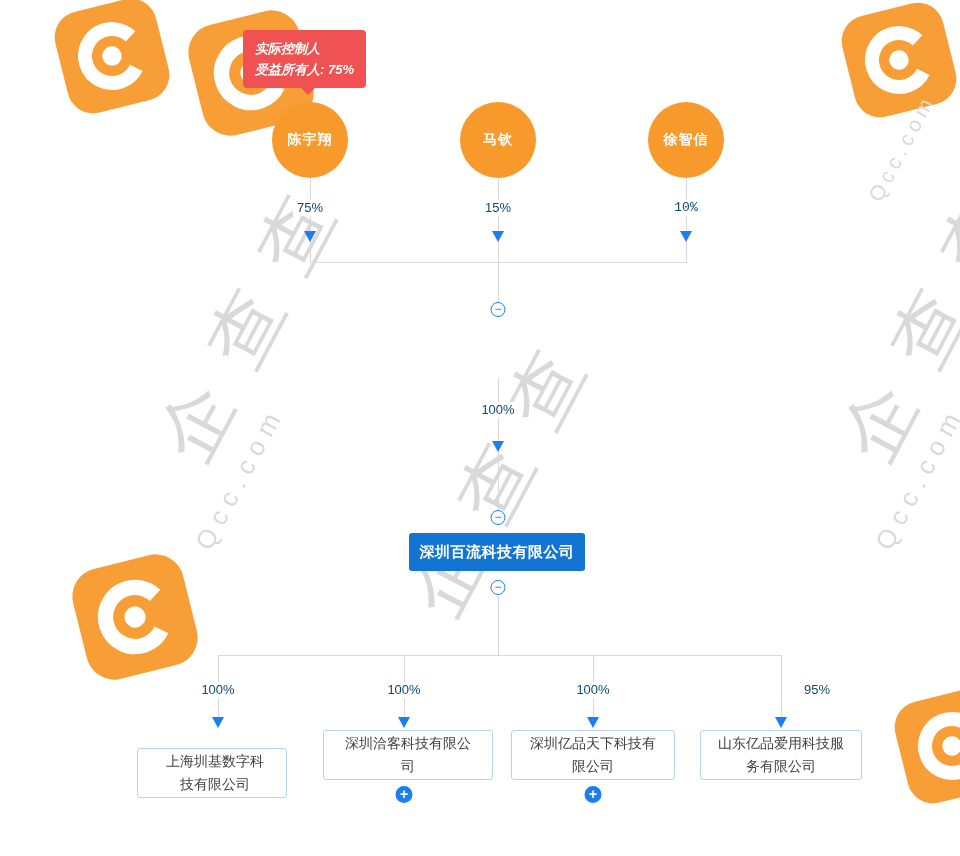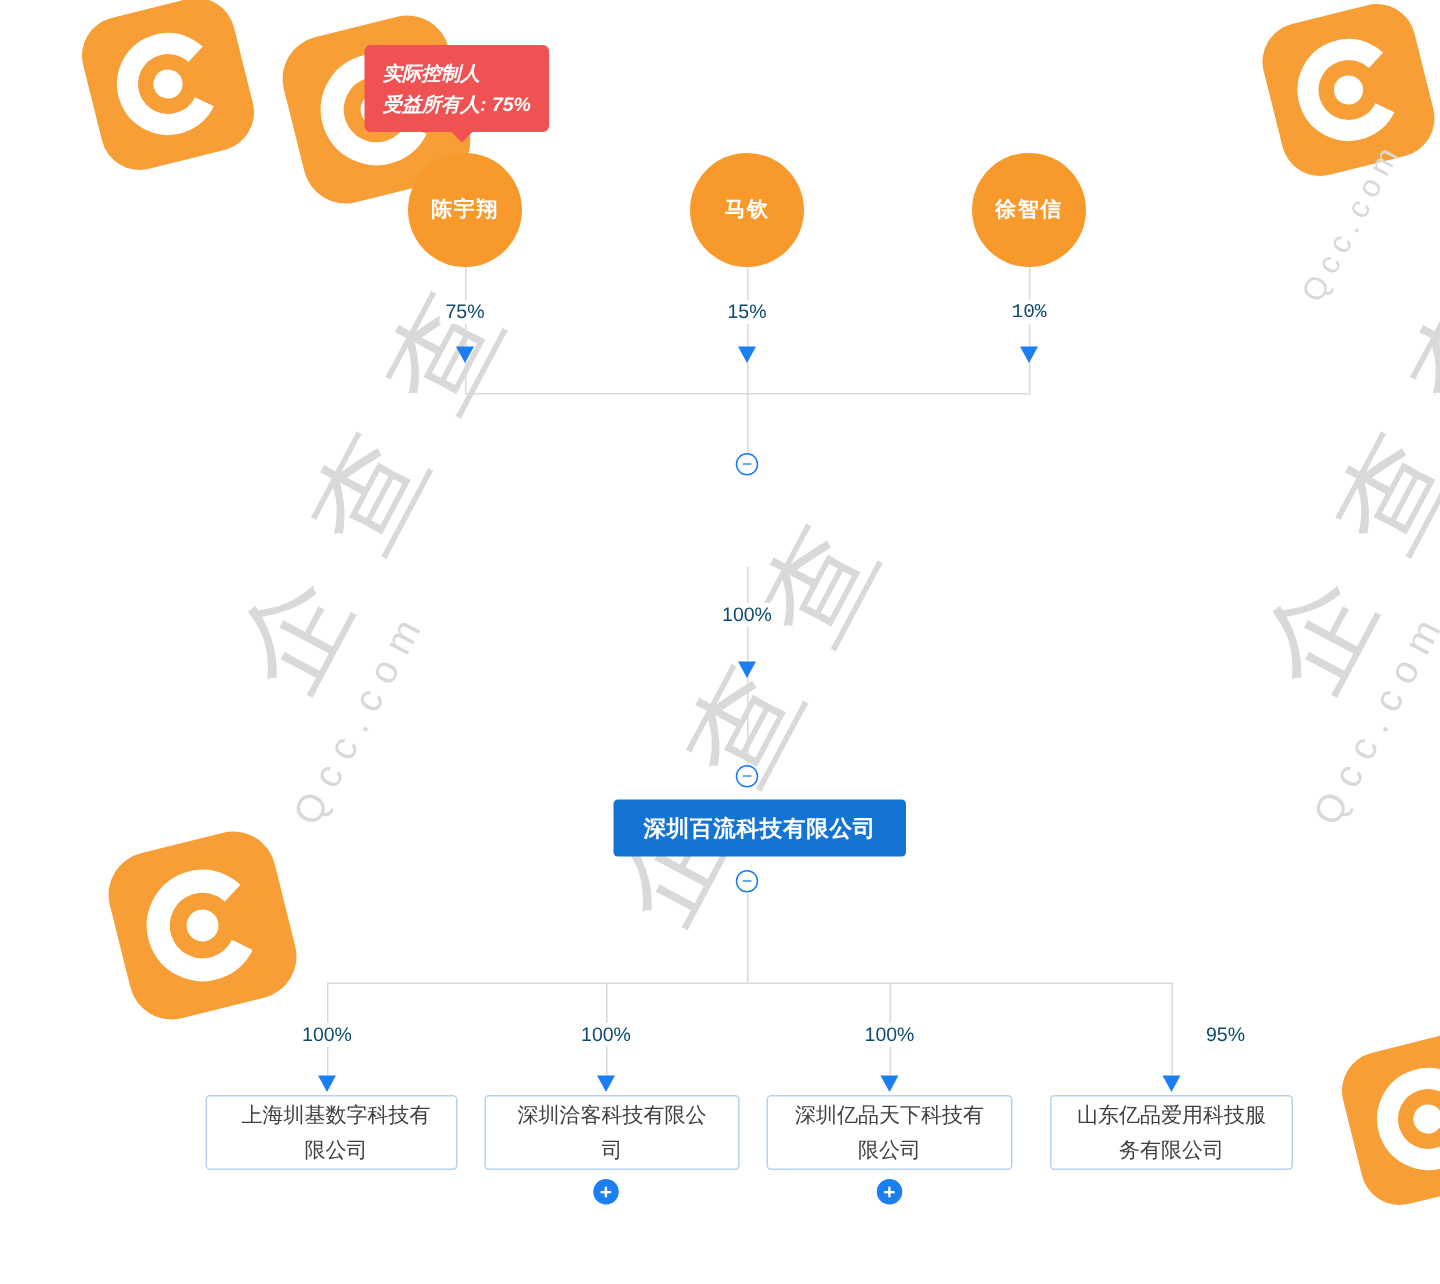--- a/index.html
+++ b/index.html
@@ -141,42 +141,42 @@
   <div class="vline" style="left:498px;top:262px;height:40px;"></div>
 
   <div class="toggle" style="left:498px;top:302px;">−</div>
 
   <div class="vline" style="left:498px;top:378px;height:74px;"></div>
   <div class="pct" style="left:498px;top:402px;">100%</div>
   <div class="arrow-down" style="left:498px;top:441px;"></div>
   <div class="vline" style="left:498px;top:452px;height:58px;"></div>
 
   <div class="toggle" style="left:498px;top:510px;">−</div>
-  <div class="main-box" style="left:409px;top:533px;width:195px;height:38px;">深圳百流科技有限公司</div>
+  <div class="main-box" style="left:409px;top:533px;width:176px;height:38px;">深圳百流科技有限公司</div>
   <div class="toggle" style="left:498px;top:580px;">−</div>
 
   <div class="vline" style="left:498px;top:596px;height:59px;"></div>
   <div class="hline" style="left:218px;top:655px;width:564px;"></div>
 
   <div class="vline" style="left:218px;top:655px;height:62px;"></div>
   <div class="vline" style="left:404px;top:655px;height:62px;"></div>
   <div class="vline" style="left:593px;top:655px;height:62px;"></div>
   <div class="vline" style="left:781px;top:655px;height:62px;"></div>
 
   <div class="pct" style="left:218px;top:682px;">100%</div>
   <div class="pct" style="left:404px;top:682px;">100%</div>
   <div class="pct" style="left:593px;top:682px;">100%</div>
   <div class="pct" style="left:781px;top:682px;margin-left:36px;">95%</div>
 
   <div class="arrow-down" style="left:218px;top:717px;"></div>
   <div class="arrow-down" style="left:404px;top:717px;"></div>
   <div class="arrow-down" style="left:593px;top:717px;"></div>
   <div class="arrow-down" style="left:781px;top:717px;"></div>
 
-  <div class="company-box" style="left:137px;top:730px;width:168px;height:50px;padding-left:22px;">上海圳基数字科技有限公司</div>
+  <div class="company-box" style="left:137px;top:748px;width:150px;height:50px;padding-left:22px;">上海圳基数字科技有限公司</div>
   <div class="company-box" style="left:323px;top:730px;width:170px;height:50px;">深圳洽客科技有限公司</div>
   <div class="company-box" style="left:511px;top:730px;width:164px;height:50px;">深圳亿品天下科技有限公司</div>
   <div class="company-box" style="left:700px;top:730px;width:162px;height:50px;">山东亿品爱用科技服务有限公司</div>
 
   <div class="toggle expand" style="left:404px;top:786px;">+</div>
   <div class="toggle expand" style="left:593px;top:786px;">+</div>
 
 </div>
 
 </body></html>

